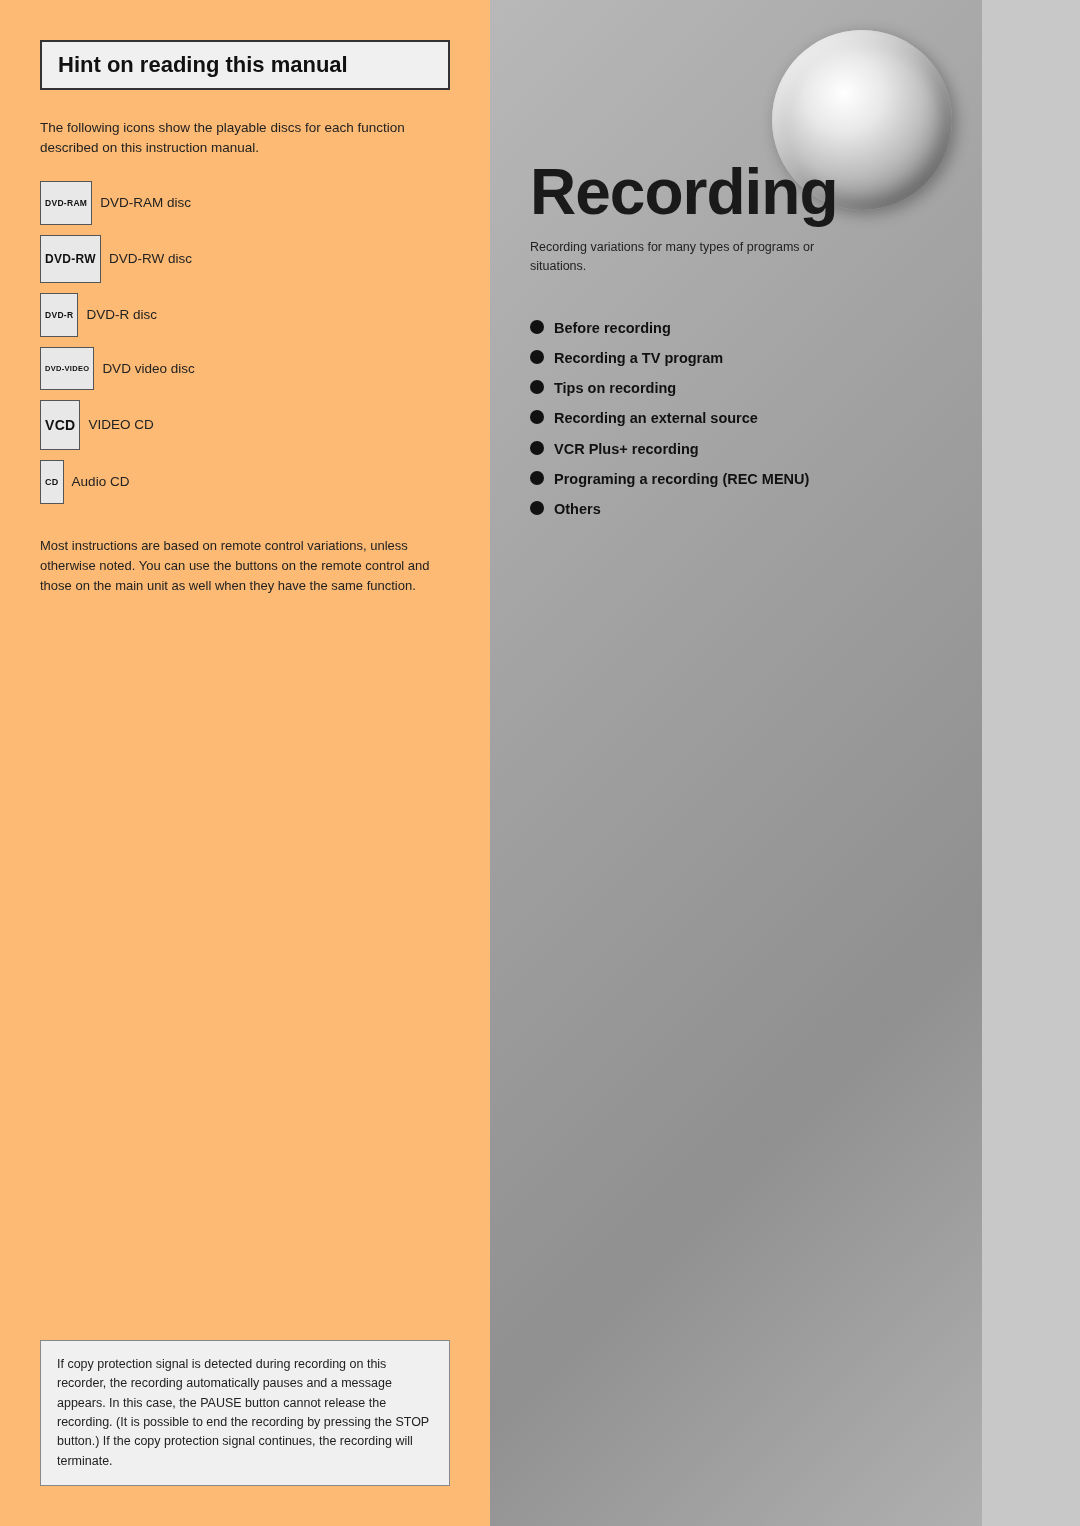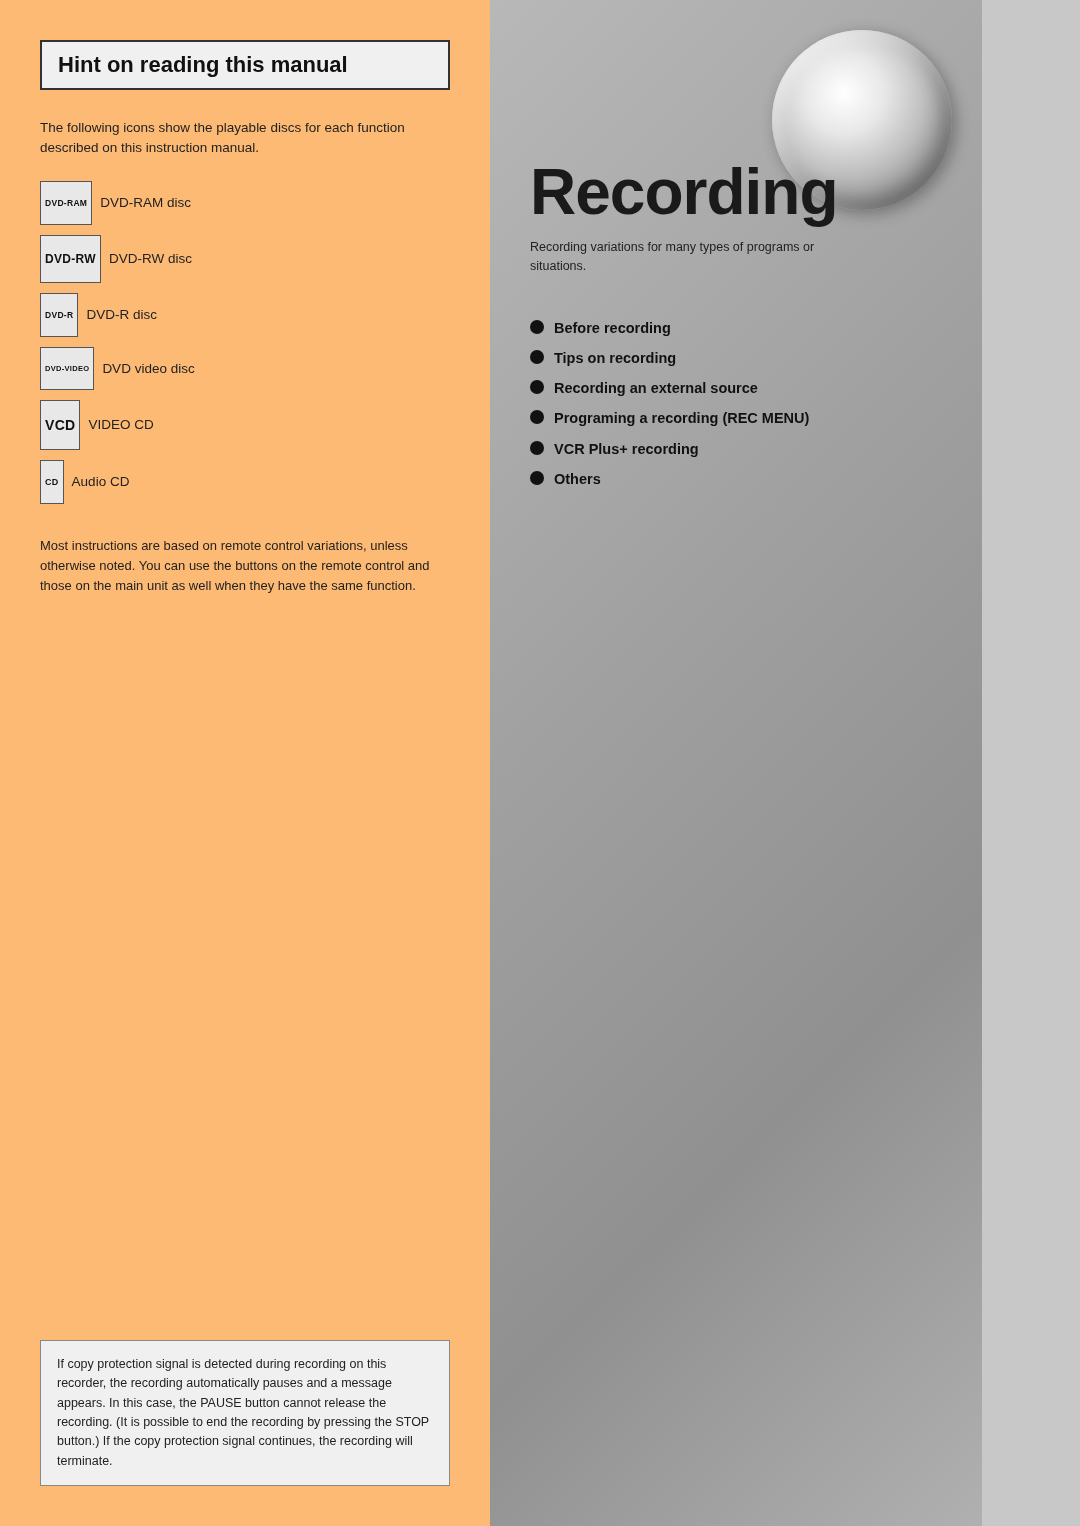--- a/index.html
+++ b/index.html
@@ -261,43 +261,47 @@
 
     <p class="recording-subtitle">Recording variations for many types of programs or situations.</p>
 
     <ul class="menu-list">
 
       <li class="menu-item">
         <span class="bullet"></span>
         <span class="menu-item-text">Before recording</span>
       </li>
 
+      <li class="menu-item">
+        <span class="bullet"></span>
+        <span class="menu-item-text">Recording a TV program</span>
+      </li>
 
       <li class="menu-item">
         <span class="bullet"></span>
         <span class="menu-item-text">Tips on recording</span>
       </li>
 
       <li class="menu-item">
         <span class="bullet"></span>
         <span class="menu-item-text">Recording an external source</span>
       </li>
 
       <li class="menu-item">
         <span class="bullet"></span>
+        <span class="menu-item-text">VCR Plus+ recording</span>
+      </li>
+
+      <li class="menu-item">
+        <span class="bullet"></span>
         <span class="menu-item-text">Programing a recording (REC MENU)</span>
       </li>
 
       <li class="menu-item">
         <span class="bullet"></span>
-        <span class="menu-item-text">VCR Plus+ recording</span>
-      </li>
-
-      <li class="menu-item">
-        <span class="bullet"></span>
         <span class="menu-item-text">Others</span>
       </li>
 
     </ul>
 
   </div>
 
 </div>
 
 </body></html>

